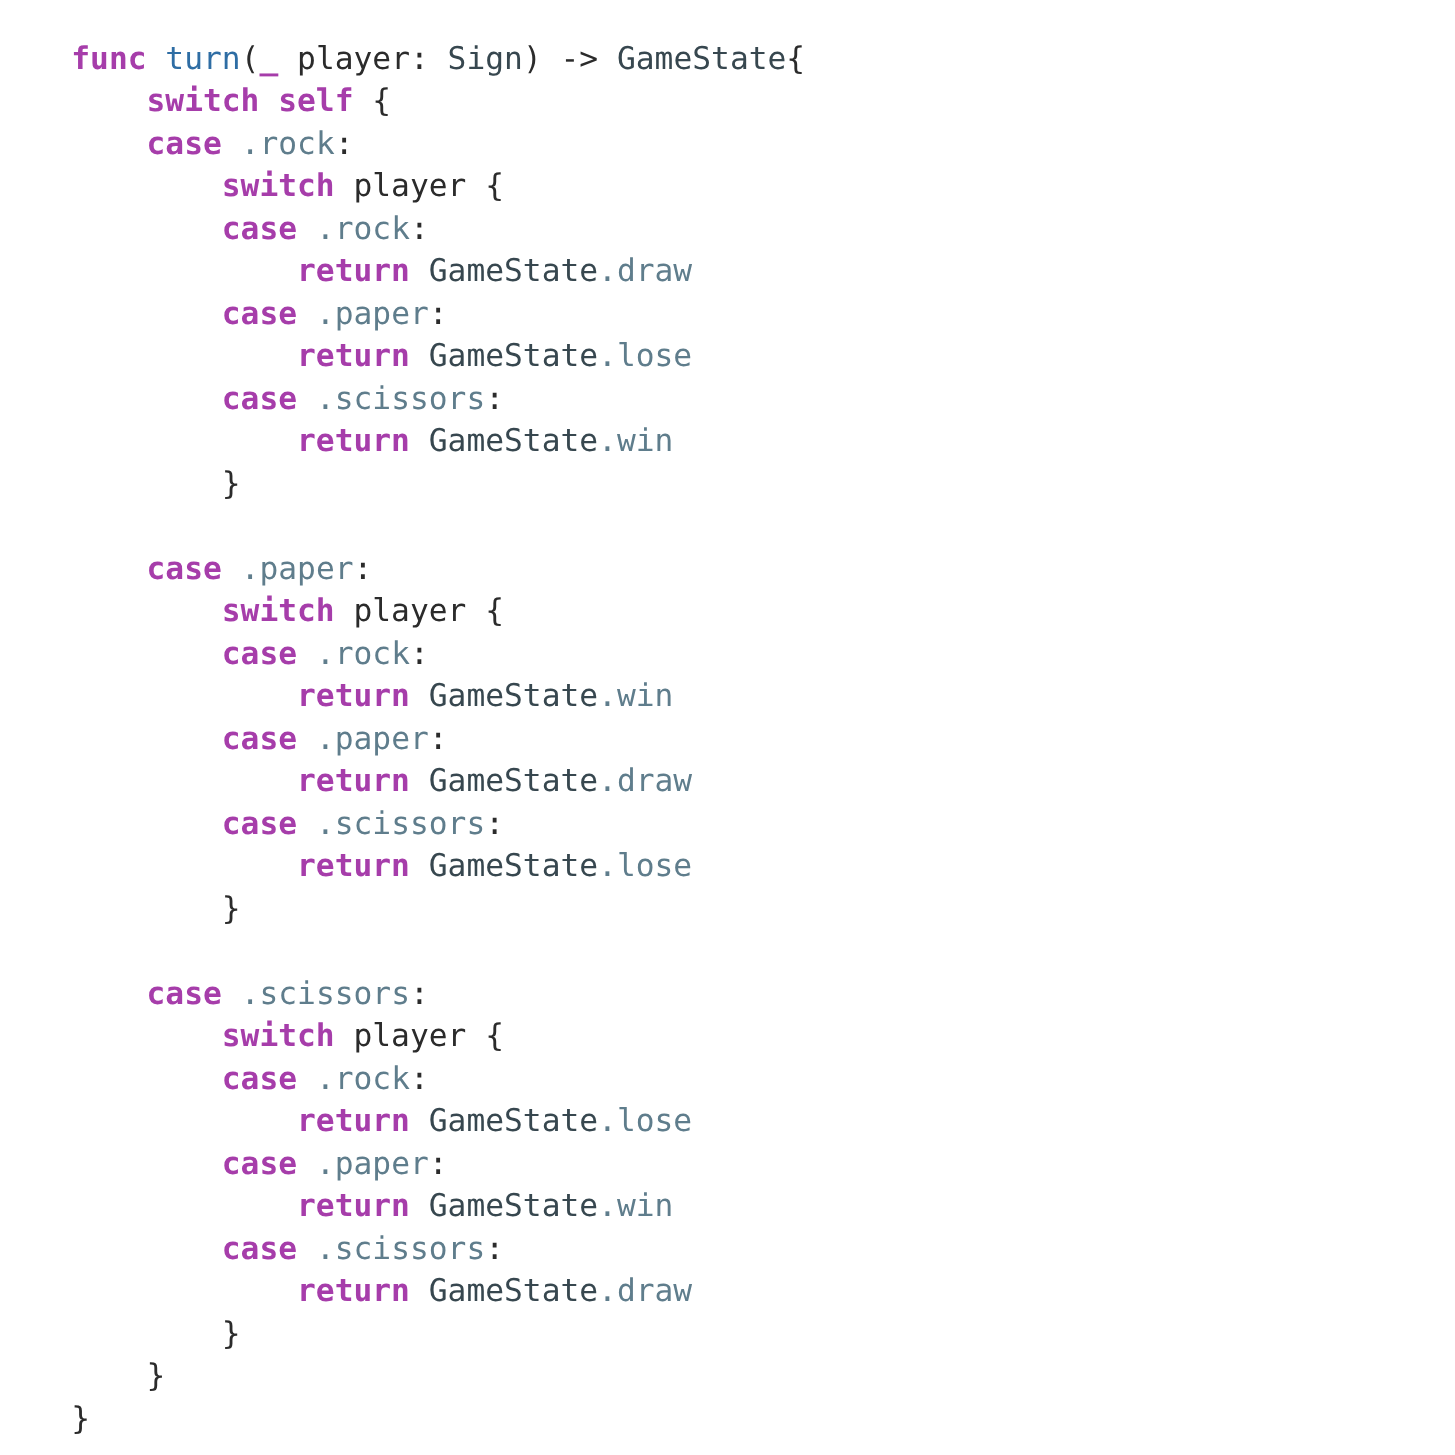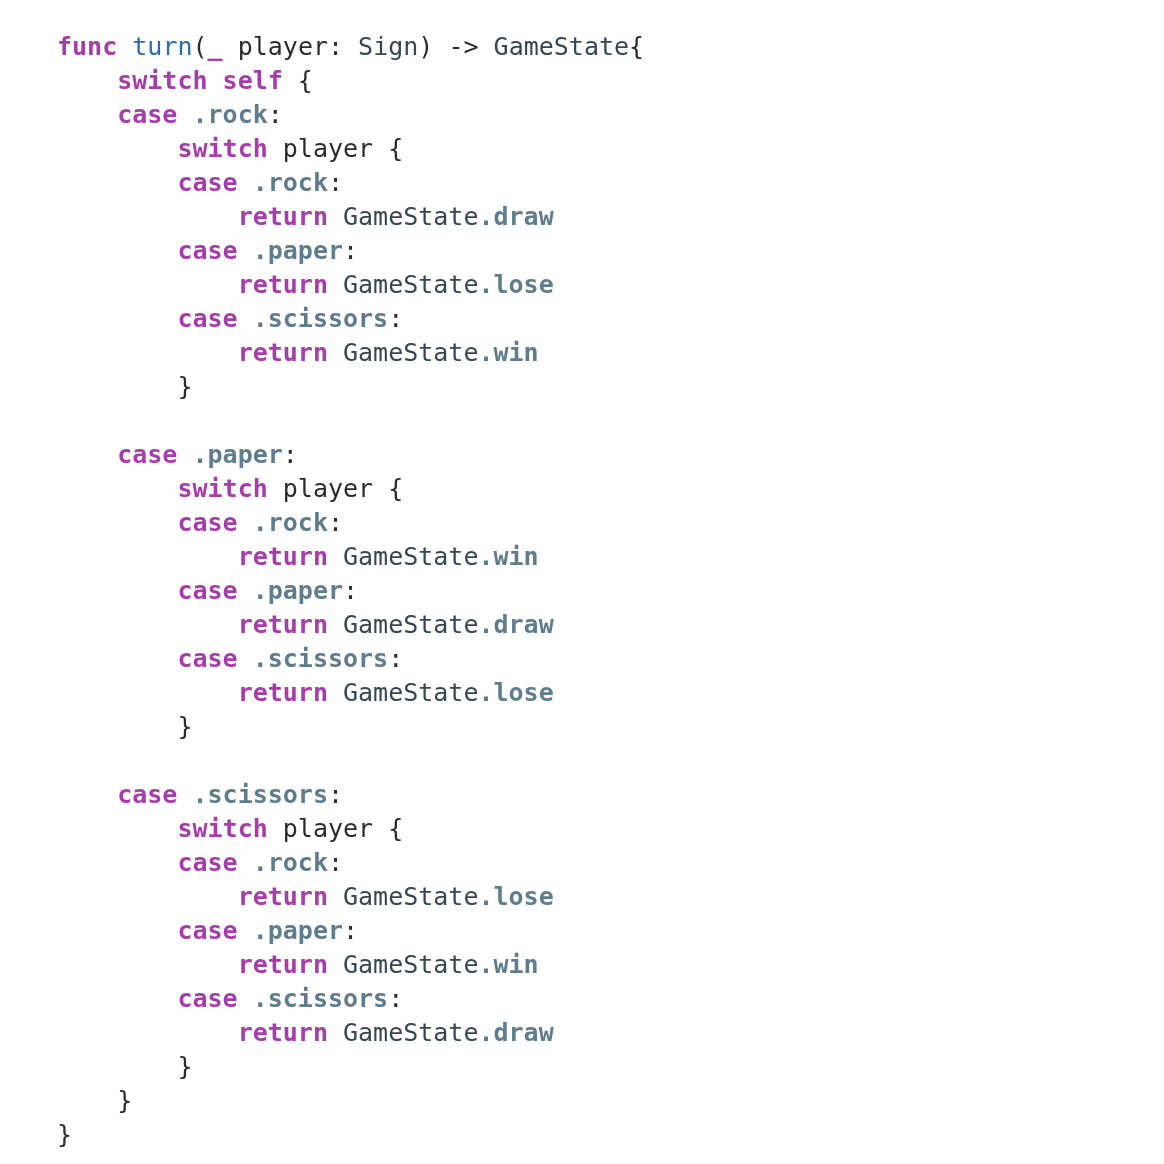--- a/index.html
+++ b/index.html
@@ -36,21 +36,21 @@
     white-space: pre;
     padding-left: 57px;
   }
   .line.blank {
     height: 34px;
   }
   
   .kw   { color: #a63daa; font-weight: bold; }
   .fn   { color: #2e6da4; }
   .type { color: #37474f; }
-  .mem  { color: #5f7d8c; font-weight: bold; }
+  .mem  { color: #5f7d8c; }
   .pl   { color: #2b2b2b; }
 </style>
 </head>
 <body>
 
 <div id="code-surface">
   <pre class="code-block" id="code-block"><div class="line"><span class="kw">func</span><span class="pl"> </span><span class="fn">turn</span><span class="pl">(</span><span class="kw">_</span><span class="pl"> player: </span><span class="type">Sign</span><span class="pl">) </span><span class="pl">-&gt;</span><span class="pl"> </span><span class="type">GameState</span><span class="pl">{</span></div><div class="line"><span class="pl">    </span><span class="kw">switch</span><span class="pl"> </span><span class="kw">self</span><span class="pl"> {</span></div><div class="line"><span class="pl">    </span><span class="kw">case</span><span class="pl"> </span><span class="mem">.rock</span><span class="pl">:</span></div><div class="line"><span class="pl">        </span><span class="kw">switch</span><span class="pl"> player {</span></div><div class="line"><span class="pl">        </span><span class="kw">case</span><span class="pl"> </span><span class="mem">.rock</span><span class="pl">:</span></div><div class="line"><span class="pl">            </span><span class="kw">return</span><span class="pl"> </span><span class="type">GameState</span><span class="mem">.draw</span></div><div class="line"><span class="pl">        </span><span class="kw">case</span><span class="pl"> </span><span class="mem">.paper</span><span class="pl">:</span></div><div class="line"><span class="pl">            </span><span class="kw">return</span><span class="pl"> </span><span class="type">GameState</span><span class="mem">.lose</span></div><div class="line"><span class="pl">        </span><span class="kw">case</span><span class="pl"> </span><span class="mem">.scissors</span><span class="pl">:</span></div><div class="line"><span class="pl">            </span><span class="kw">return</span><span class="pl"> </span><span class="type">GameState</span><span class="mem">.win</span></div><div class="line"><span class="pl">        </span><span class="pl">}</span></div><div class="line blank">&nbsp;</div><div class="line"><span class="pl">    </span><span class="kw">case</span><span class="pl"> </span><span class="mem">.paper</span><span class="pl">:</span></div><div class="line"><span class="pl">        </span><span class="kw">switch</span><span class="pl"> player {</span></div><div class="line"><span class="pl">        </span><span class="kw">case</span><span class="pl"> </span><span class="mem">.rock</span><span class="pl">:</span></div><div class="line"><span class="pl">            </span><span class="kw">return</span><span class="pl"> </span><span class="type">GameState</span><span class="mem">.win</span></div><div class="line"><span class="pl">        </span><span class="kw">case</span><span class="pl"> </span><span class="mem">.paper</span><span class="pl">:</span></div><div class="line"><span class="pl">            </span><span class="kw">return</span><span class="pl"> </span><span class="type">GameState</span><span class="mem">.draw</span></div><div class="line"><span class="pl">        </span><span class="kw">case</span><span class="pl"> </span><span class="mem">.scissors</span><span class="pl">:</span></div><div class="line"><span class="pl">            </span><span class="kw">return</span><span class="pl"> </span><span class="type">GameState</span><span class="mem">.lose</span></div><div class="line"><span class="pl">        </span><span class="pl">}</span></div><div class="line blank">&nbsp;</div><div class="line"><span class="pl">    </span><span class="kw">case</span><span class="pl"> </span><span class="mem">.scissors</span><span class="pl">:</span></div><div class="line"><span class="pl">        </span><span class="kw">switch</span><span class="pl"> player {</span></div><div class="line"><span class="pl">        </span><span class="kw">case</span><span class="pl"> </span><span class="mem">.rock</span><span class="pl">:</span></div><div class="line"><span class="pl">            </span><span class="kw">return</span><span class="pl"> </span><span class="type">GameState</span><span class="mem">.lose</span></div><div class="line"><span class="pl">        </span><span class="kw">case</span><span class="pl"> </span><span class="mem">.paper</span><span class="pl">:</span></div><div class="line"><span class="pl">            </span><span class="kw">return</span><span class="pl"> </span><span class="type">GameState</span><span class="mem">.win</span></div><div class="line"><span class="pl">        </span><span class="kw">case</span><span class="pl"> </span><span class="mem">.scissors</span><span class="pl">:</span></div><div class="line"><span class="pl">            </span><span class="kw">return</span><span class="pl"> </span><span class="type">GameState</span><span class="mem">.draw</span></div><div class="line"><span class="pl">        </span><span class="pl">}</span></div><div class="line"><span class="pl">    </span><span class="pl">}</span></div><div class="line"><span class="pl">}</span></div></pre>
 </div>
 
 </body></html>

